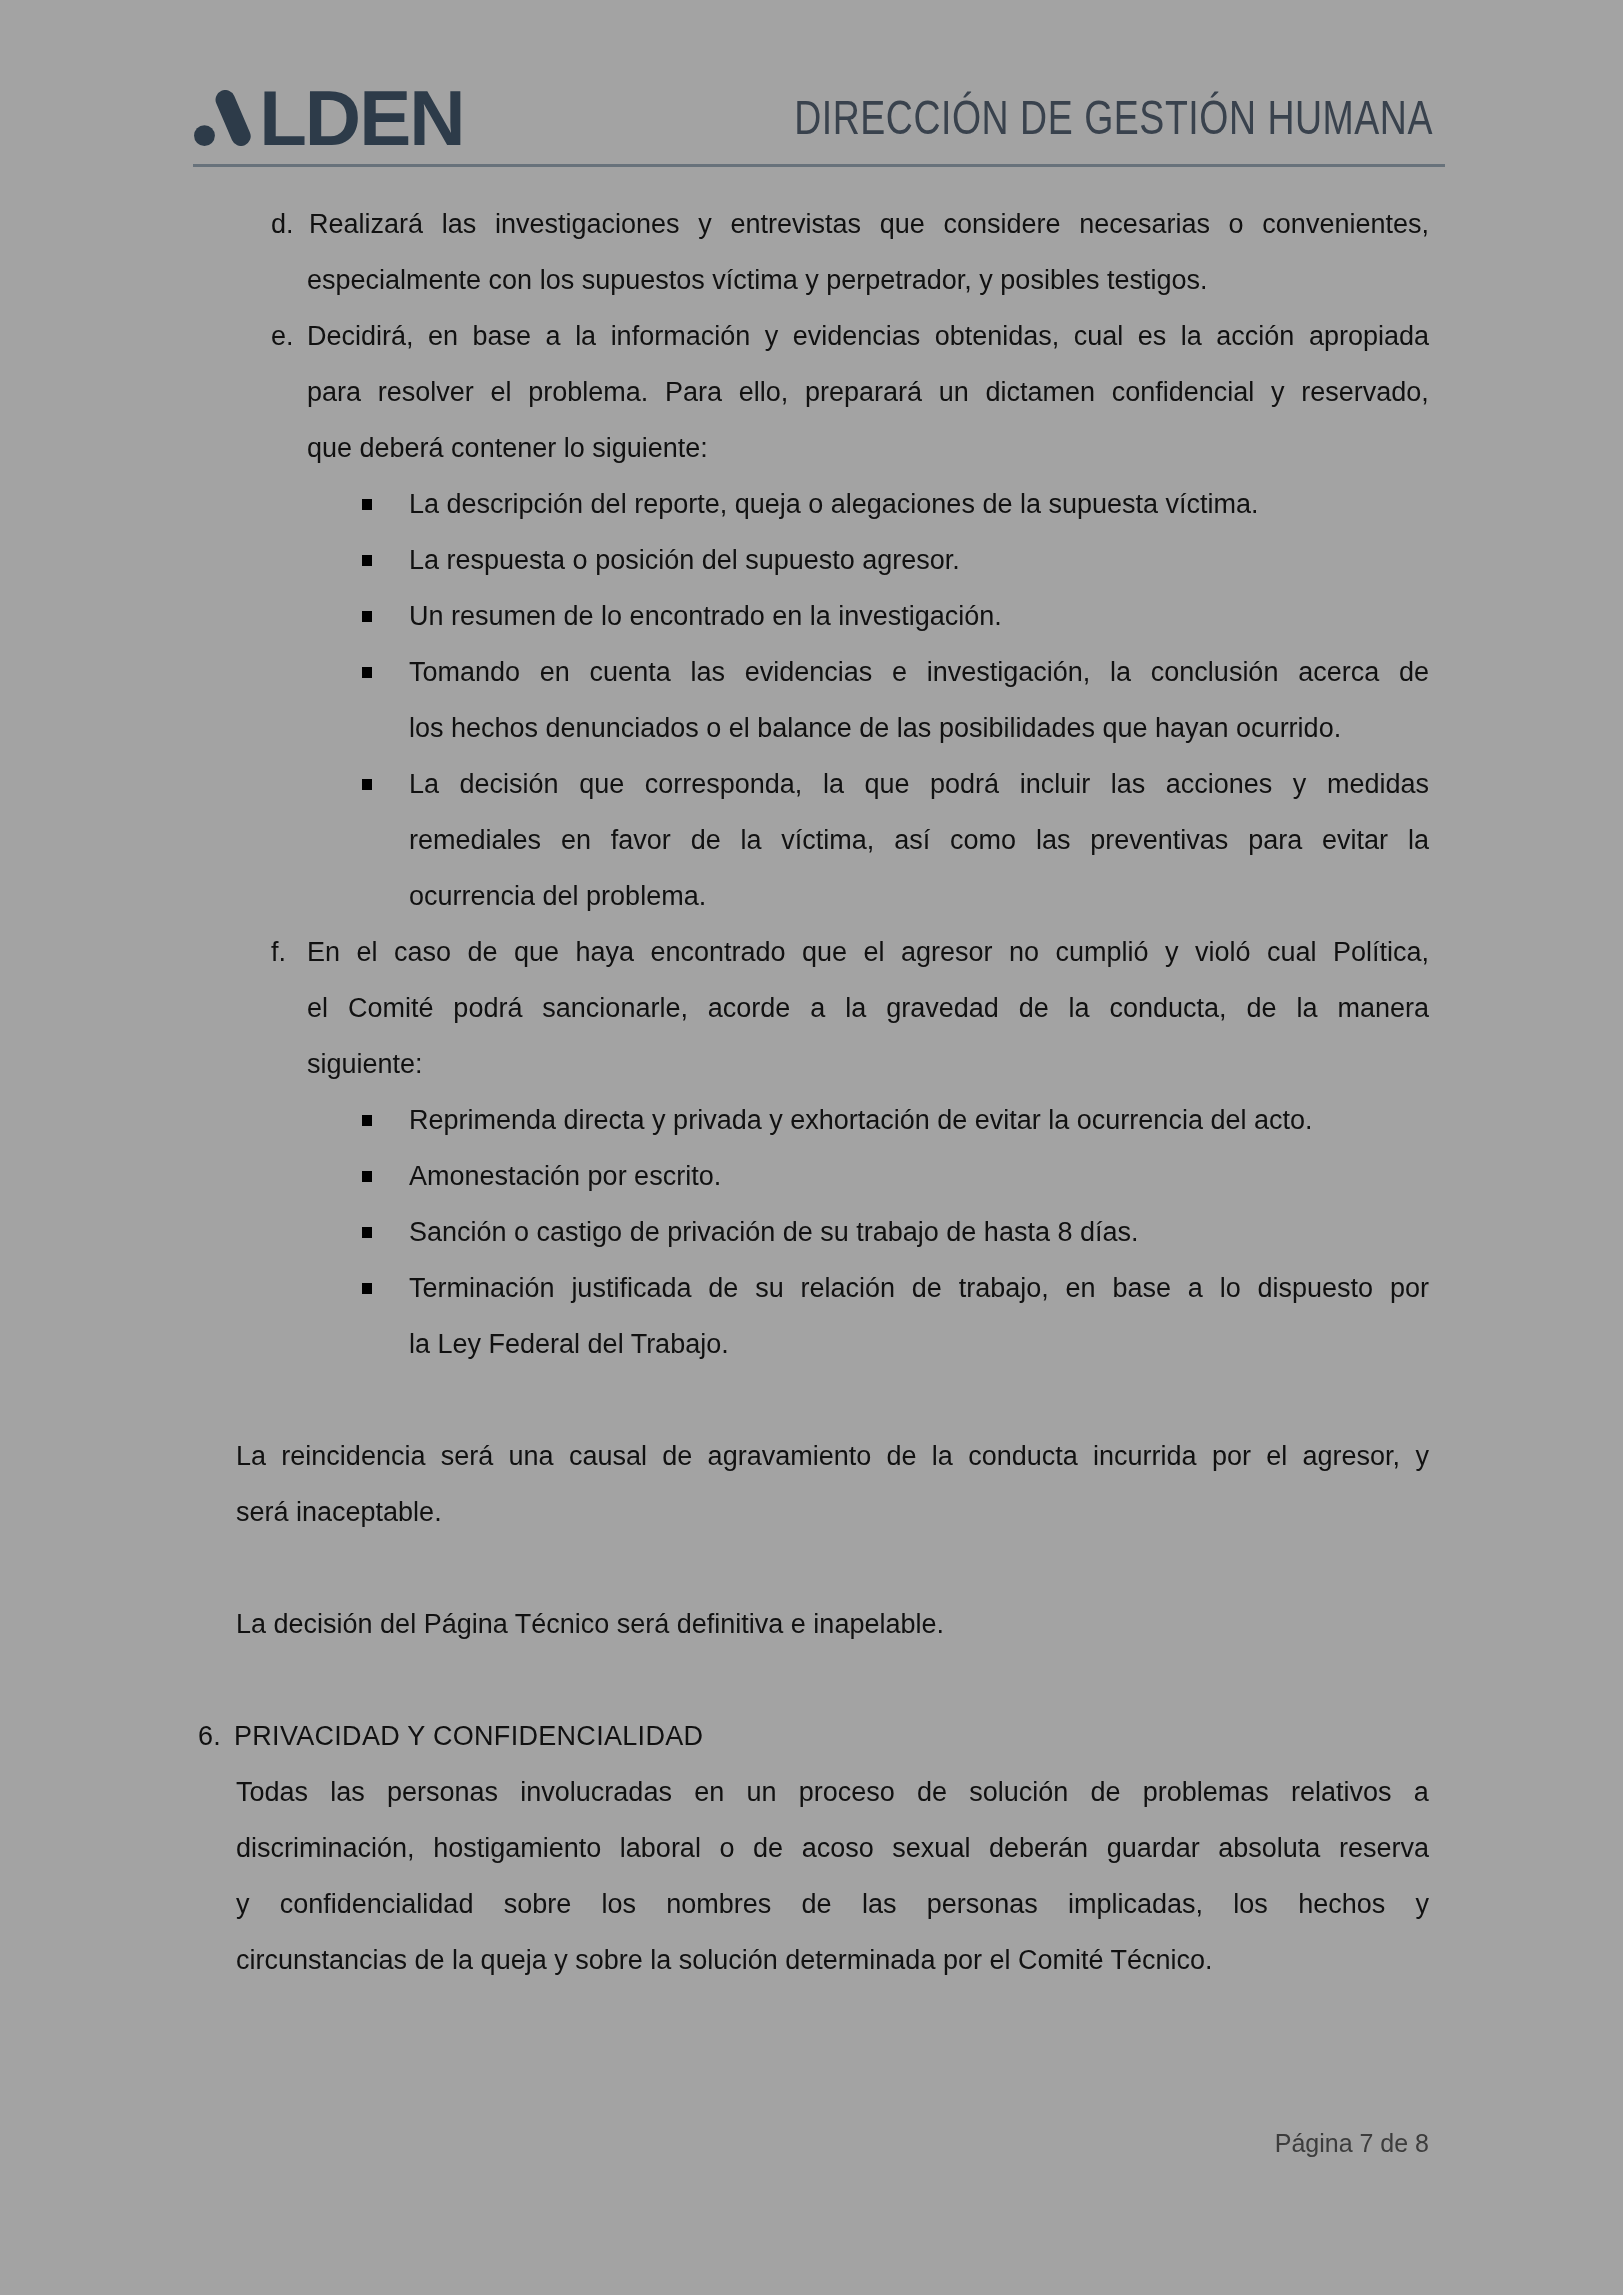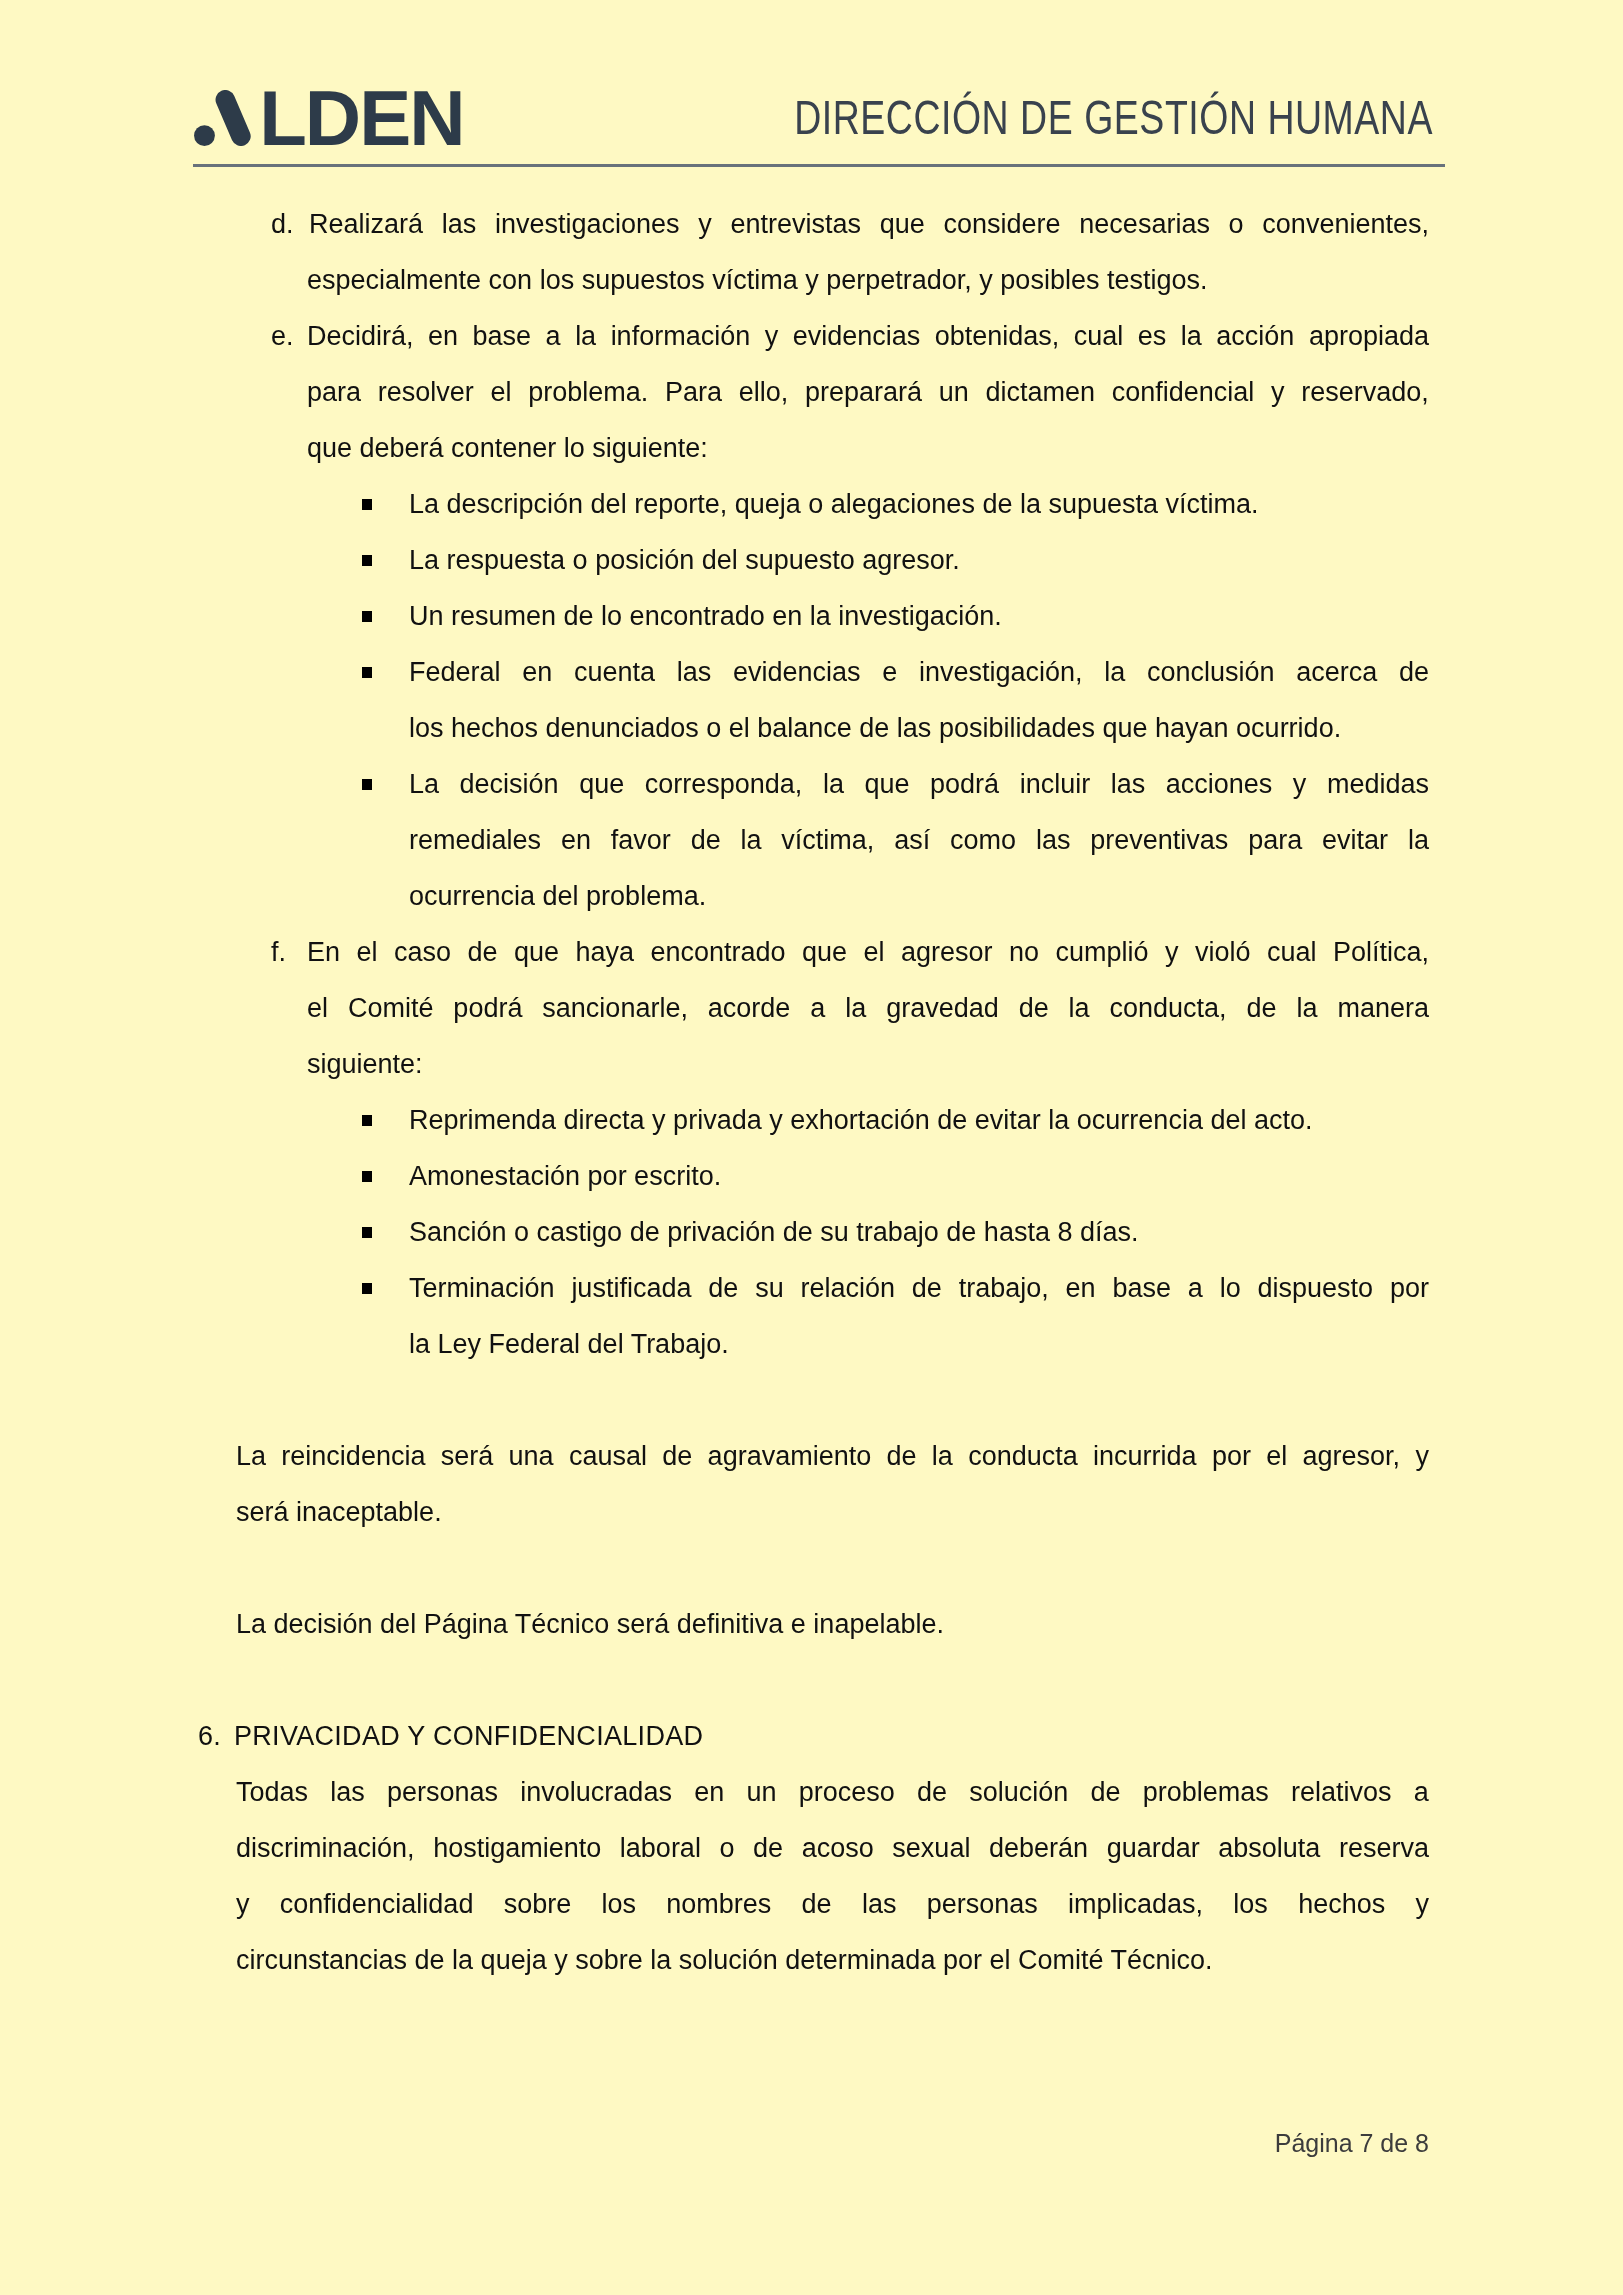--- a/index.html
+++ b/index.html
@@ -1,17 +1,17 @@
 <!DOCTYPE html>
 <html lang="es" style="font-size:10.5px"><head>
 <meta charset="utf-8">
 <style>
   html,body{margin:0;padding:0;background:#e8e8e8;}
   .page{
-    position:relative;width:1623px;height:2295px;background:#fef9c3;
+    position:relative;width:1623px;height:2295px;background:#a3a3a3;
     font-family:"Liberation Sans",sans-serif;color:#111111;overflow:hidden;
   }
   
   .logo{position:absolute;left:194px;top:90px;height:56px;display:flex;align-items:flex-start;}
   .logo svg{width:60px;height:56px;display:block;}
   .logo-letters{
     font-size:78px;line-height:56px;font-weight:700;letter-spacing:-2px;
     color:#2d3b49;margin-left:5.2px;user-select:none;
   }
   .header-title{
@@ -117,21 +117,21 @@
         <span class="sq"></span>
         <span class="txt" style="left: 409px;">La respuesta o posición del supuesto agresor.</span>
       </div>
       <div class="line">
         <span class="sq"></span>
         <span class="txt" style="left: 409px;">Un resumen de lo encontrado en la investigación.</span>
       </div>
       <div class="line">
         <span class="sq"></span>
         <span class="txt j" style="left: 409px;">
-          <span>Federal</span>
+          <span>Tomando</span>
           <span>en</span>
           <span>cuenta</span>
           <span>las</span>
           <span>evidencias</span>
           <span>e</span>
           <span>investigación,</span>
           <span>la</span>
           <span>conclusión</span>
           <span>acerca</span>
           <span>de</span>

